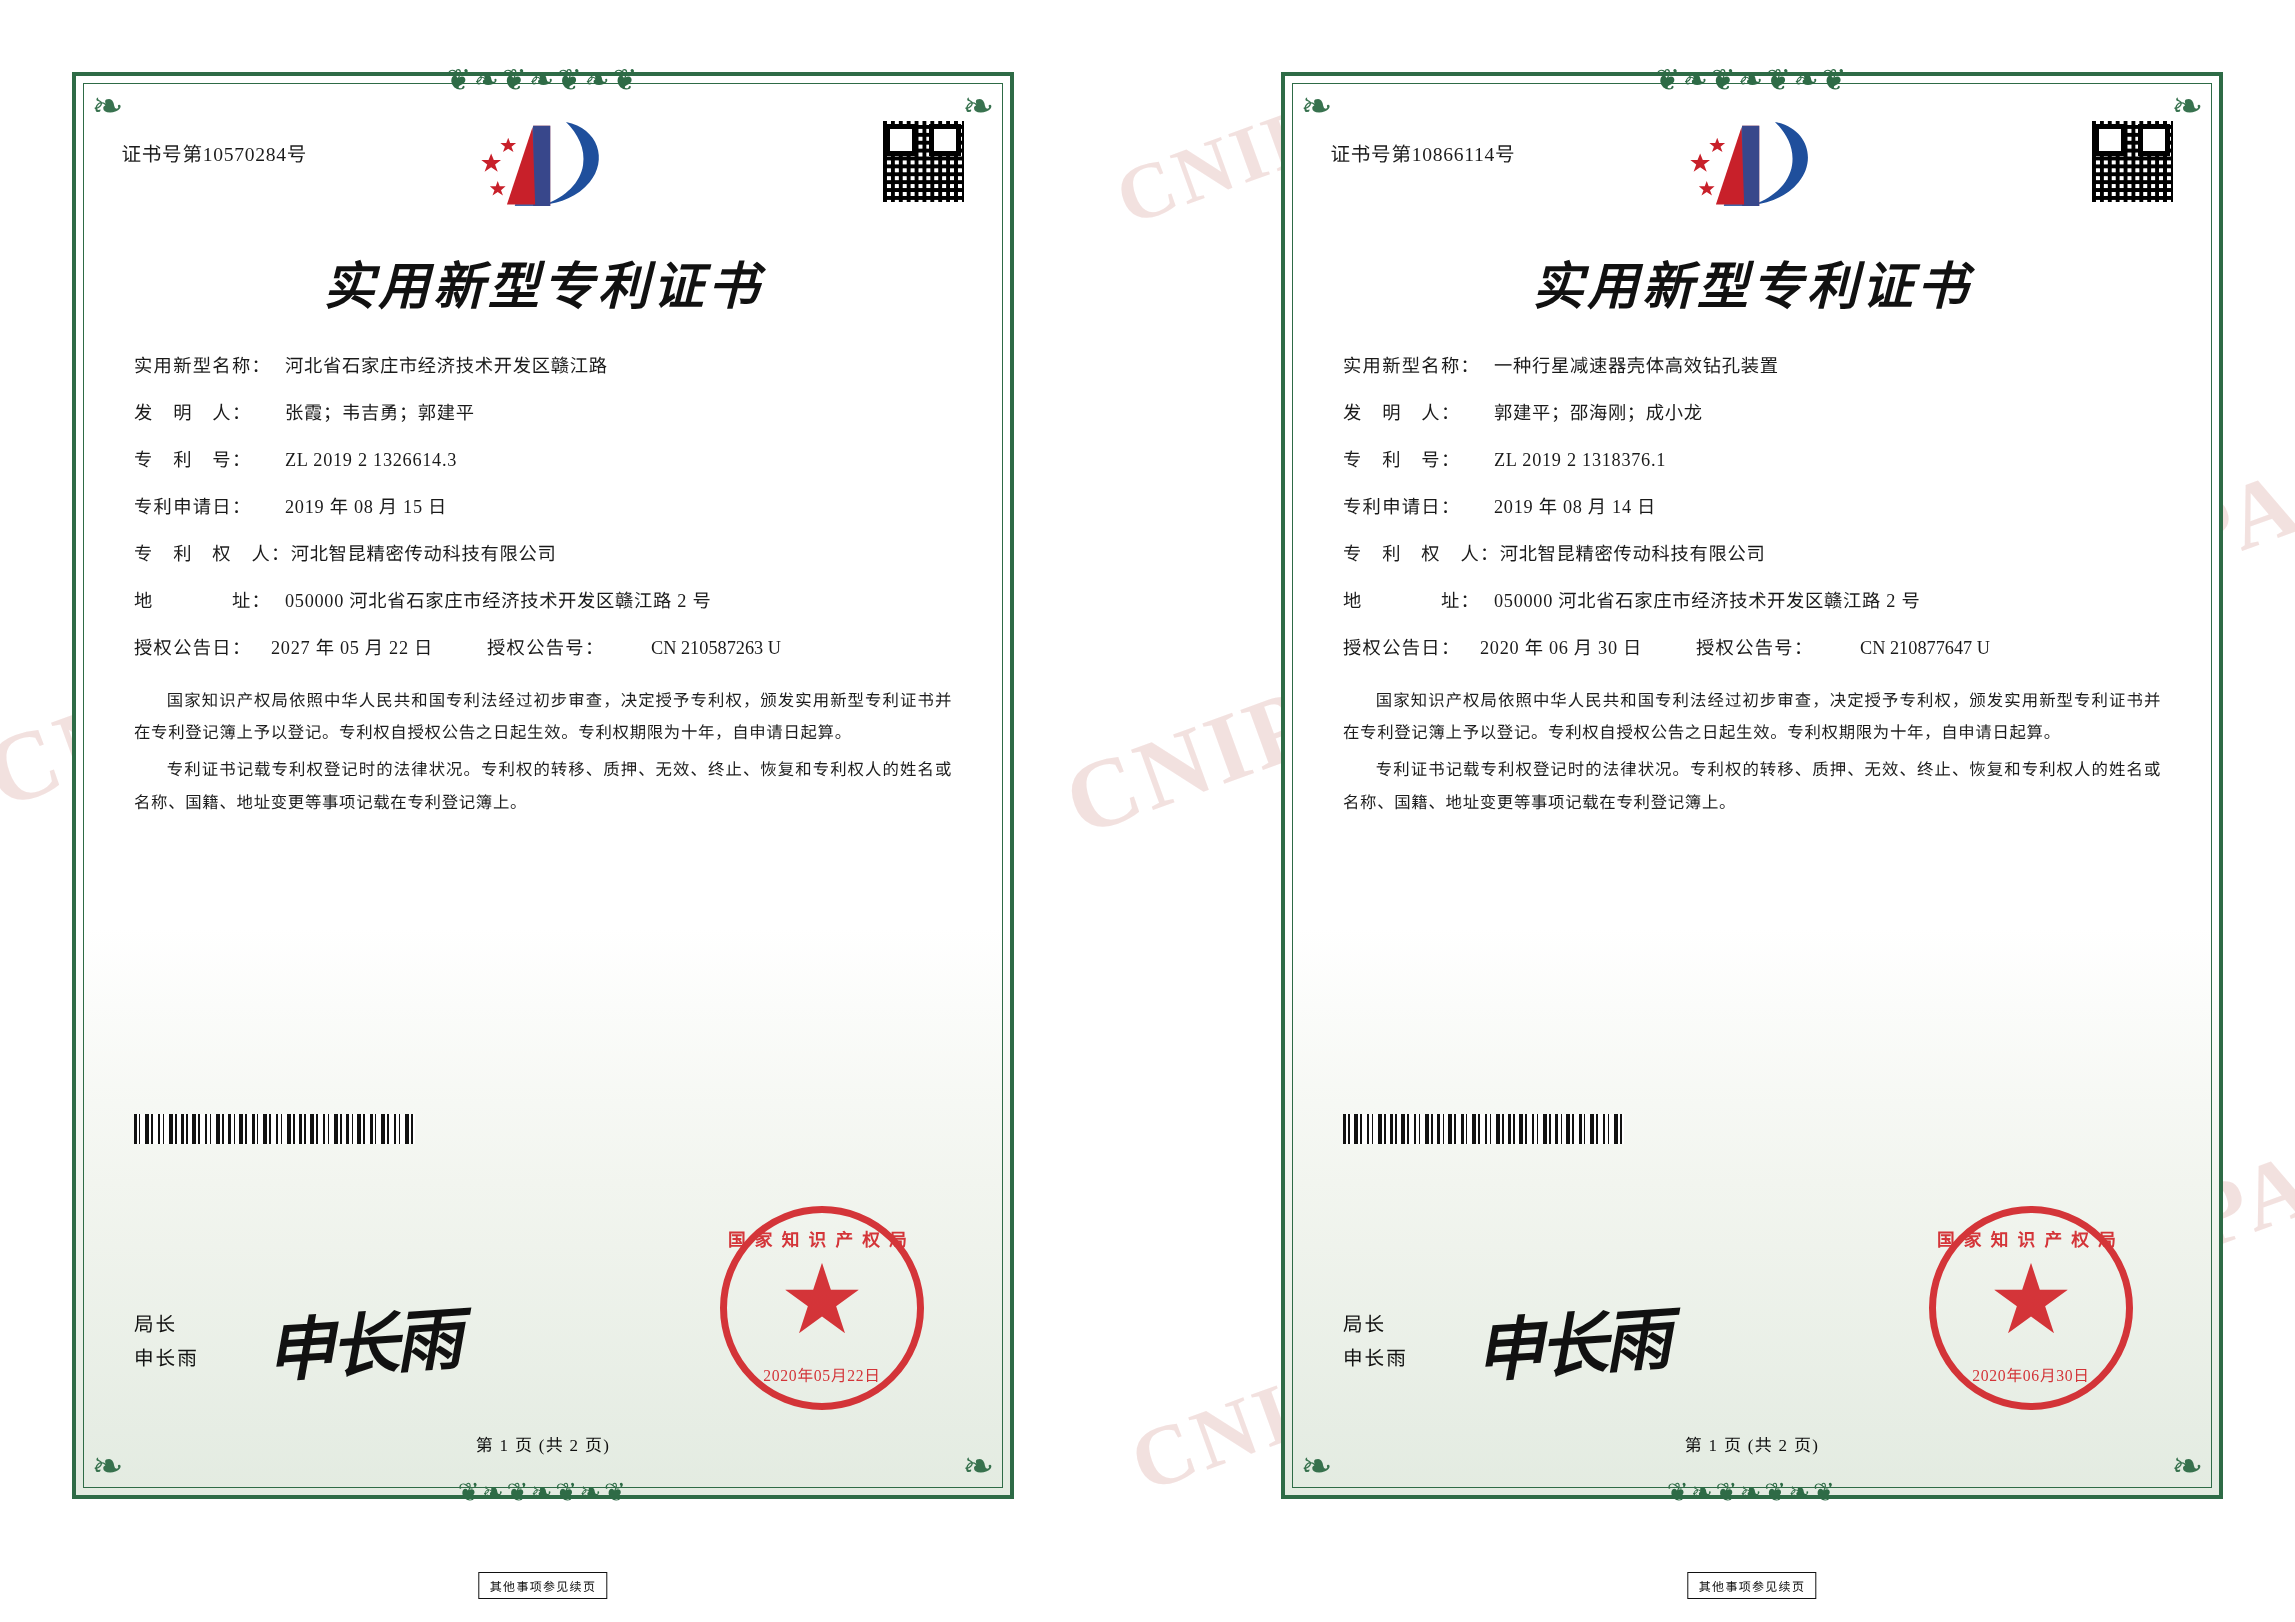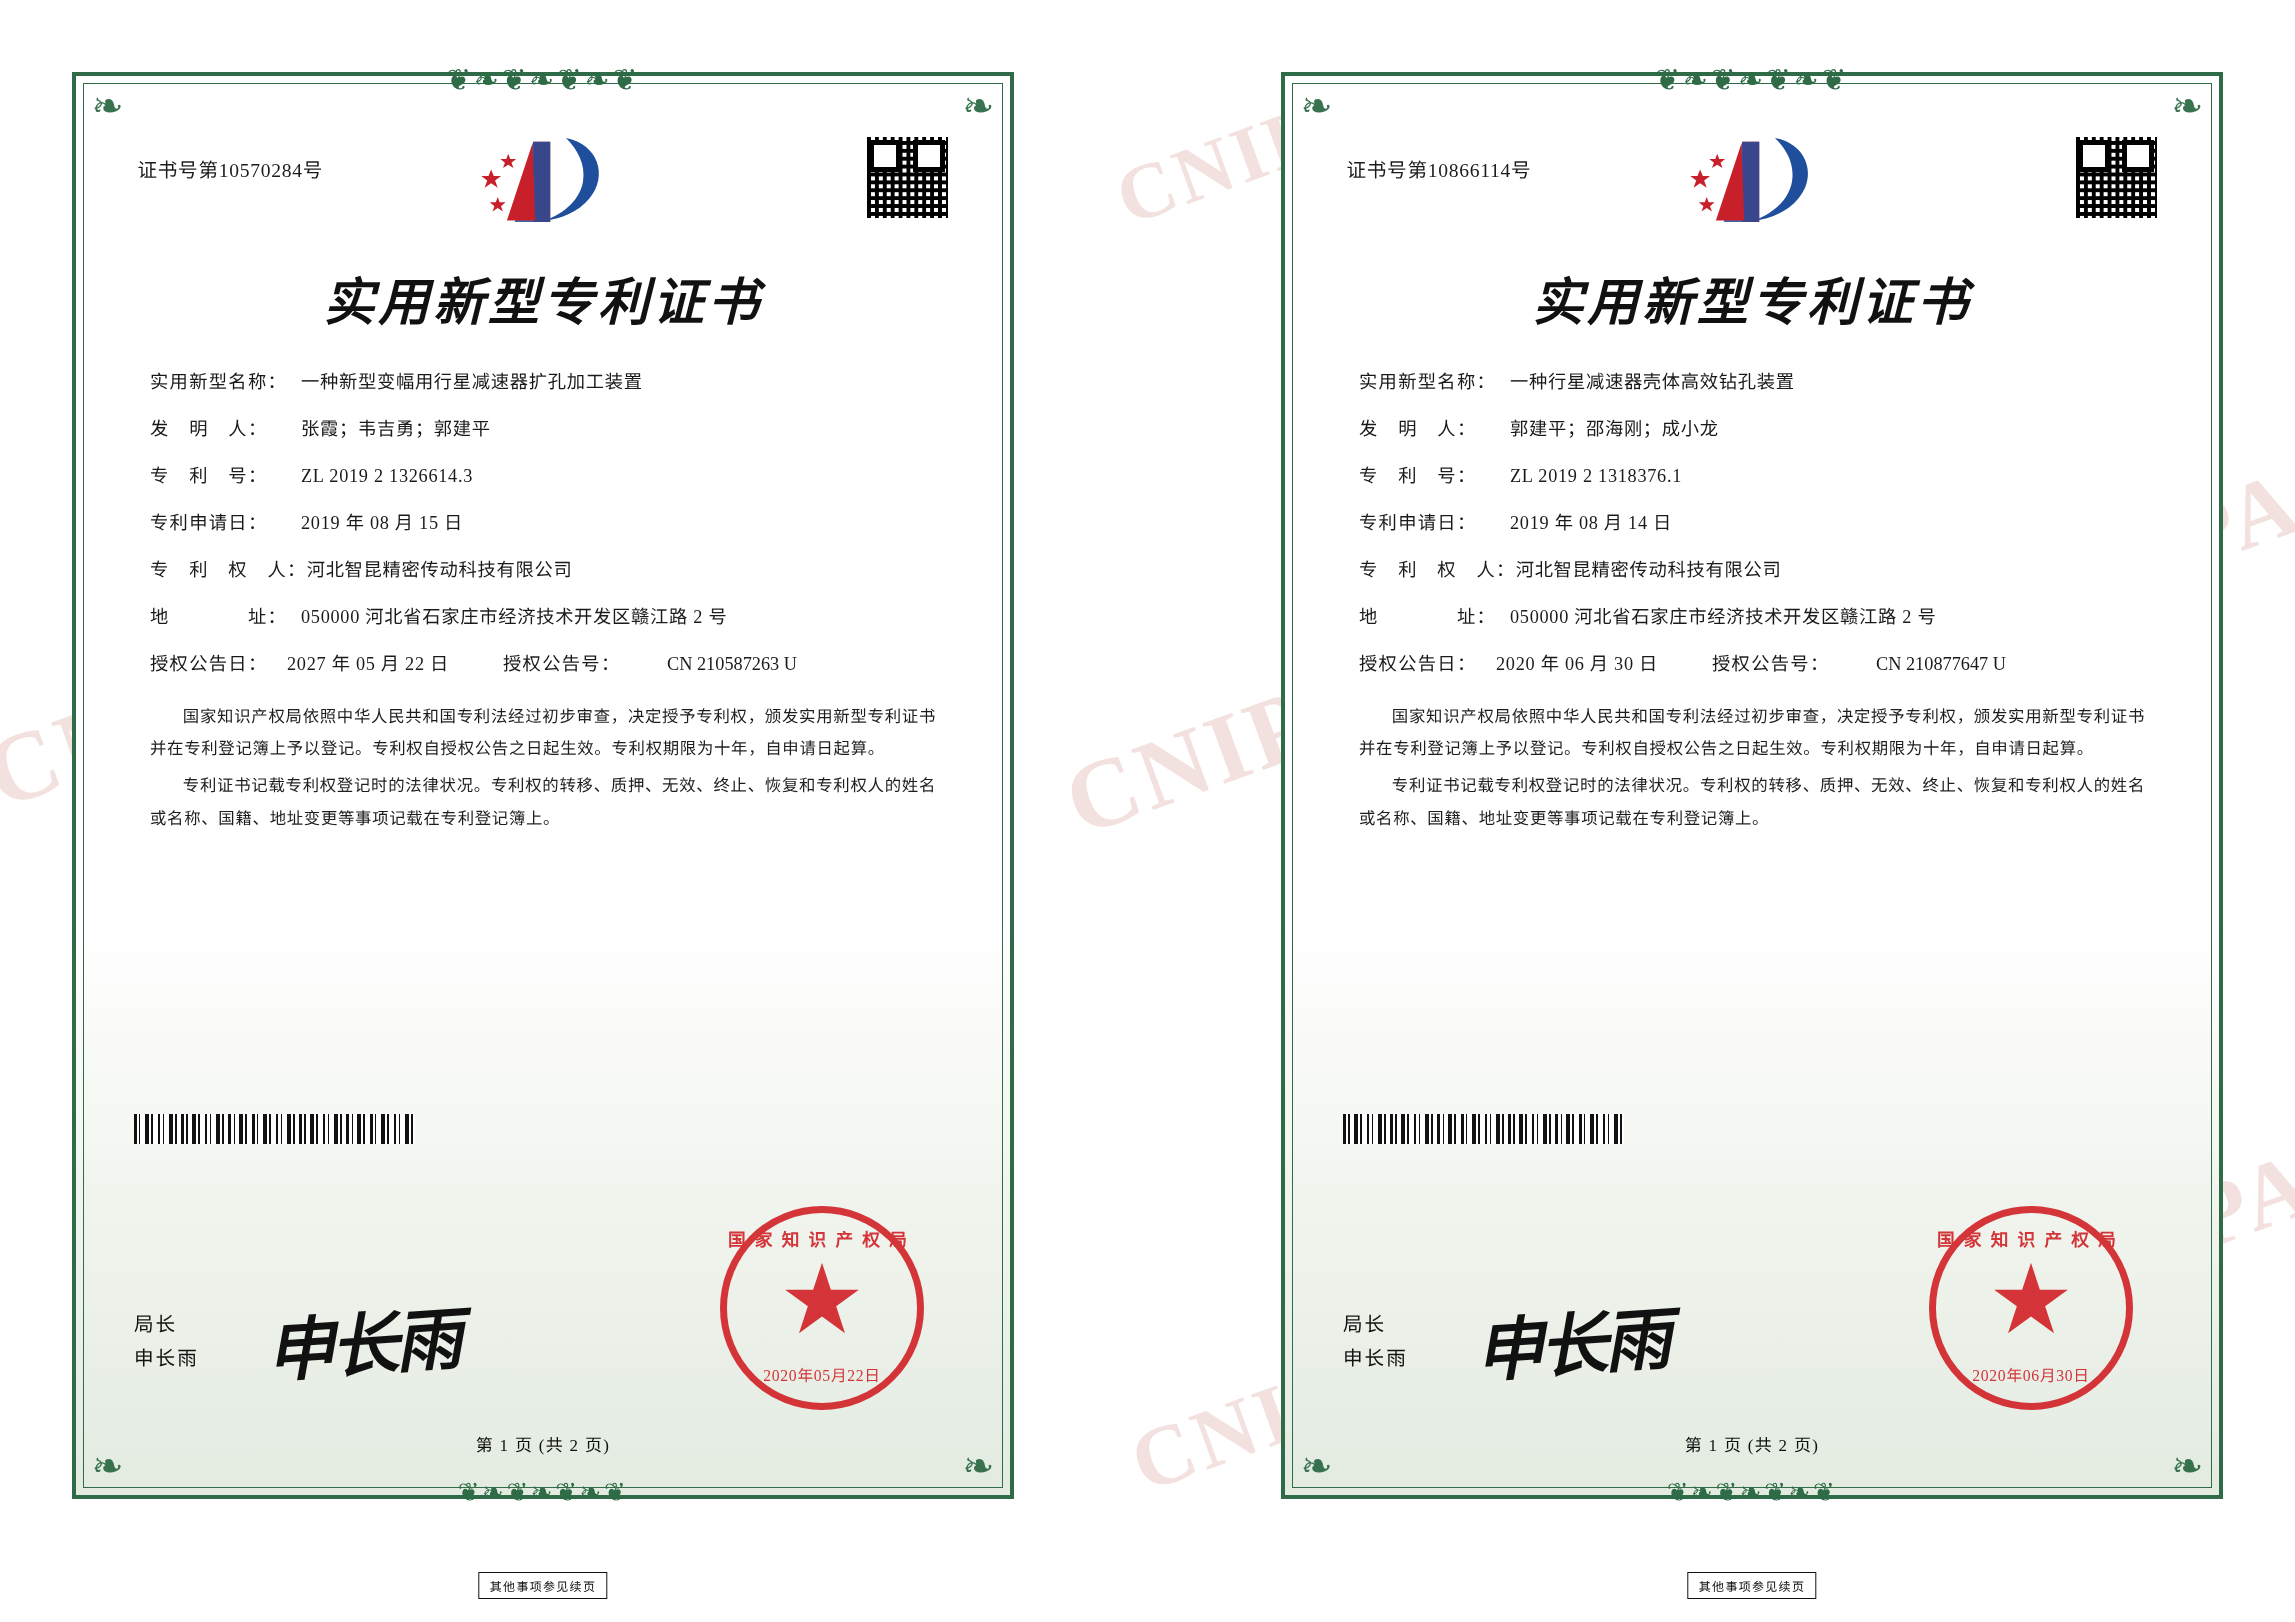--- a/index.html
+++ b/index.html
@@ -62,21 +62,21 @@
   .cert:after {
     content: "";
     position: absolute;
     inset: 7.2px;
     border: 1.3px solid #2e6b46;
     pointer-events: none;
   }
   .cert-inner {
     position: absolute;
     inset: 0;
-    padding: 16px;
+    padding: 0;
   }
 
   
   .orn {
     position: absolute;
     color: #2e6b46;
     font-size: 38px;
     line-height: 1;
     opacity: .95;
     user-select: none;
@@ -345,21 +345,21 @@
           </svg>
 
           <div class="qr"></div>
         </div>
 
         <div class="title">实用新型专利证书</div>
 
         <div class="fields">
           <div class="f-row">
             <span class="f-label wide">实用新型名称：</span>
-            <span class="f-value">一种新型变幅用行星减速器扩孔加工装置</span>
+            <span class="f-value">河北省石家庄市经济技术开发区赣江路</span>
           </div>
           <div class="f-row">
             <span class="f-label wide">发　明　人：</span>
             <span class="f-value">张霞；韦吉勇；郭建平</span>
           </div>
           <div class="f-row">
             <span class="f-label wide">专　利　号：</span>
             <span class="f-value">ZL 2019 2 1326614.3</span>
           </div>
           <div class="f-row">

